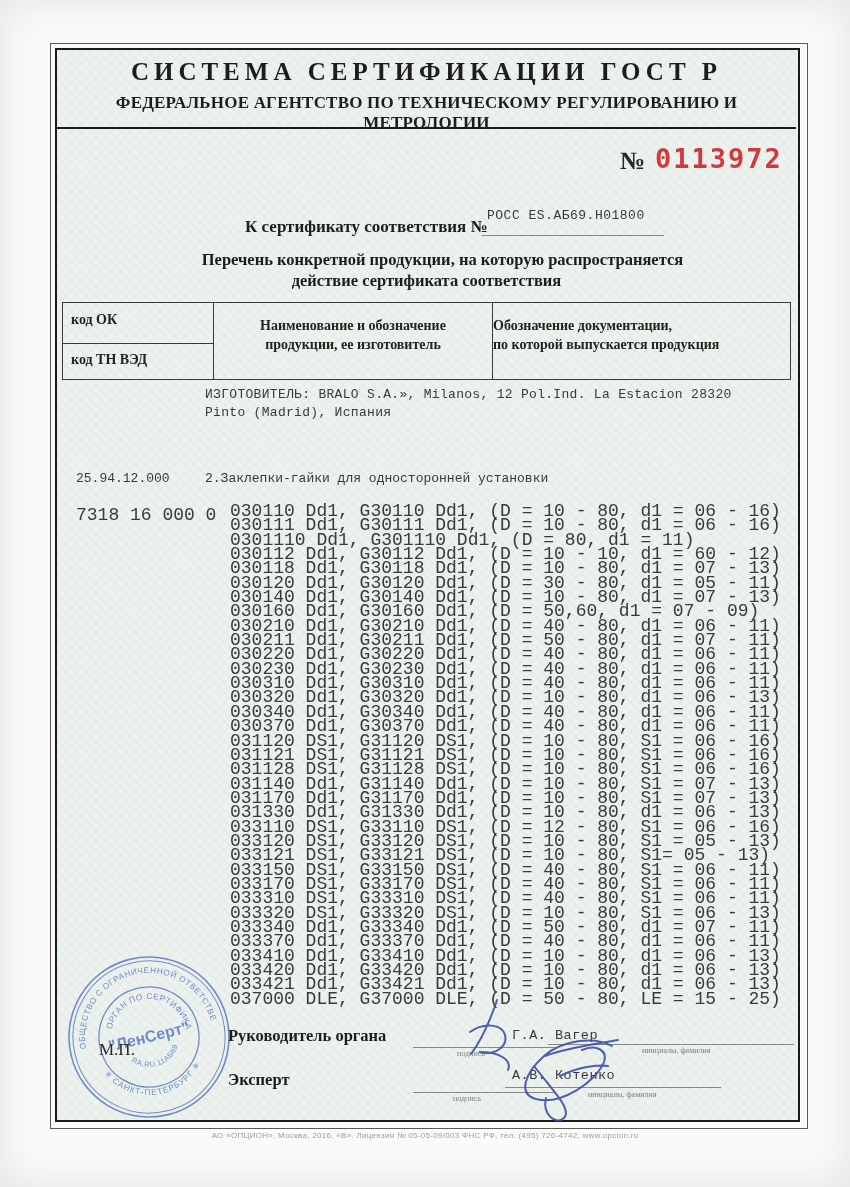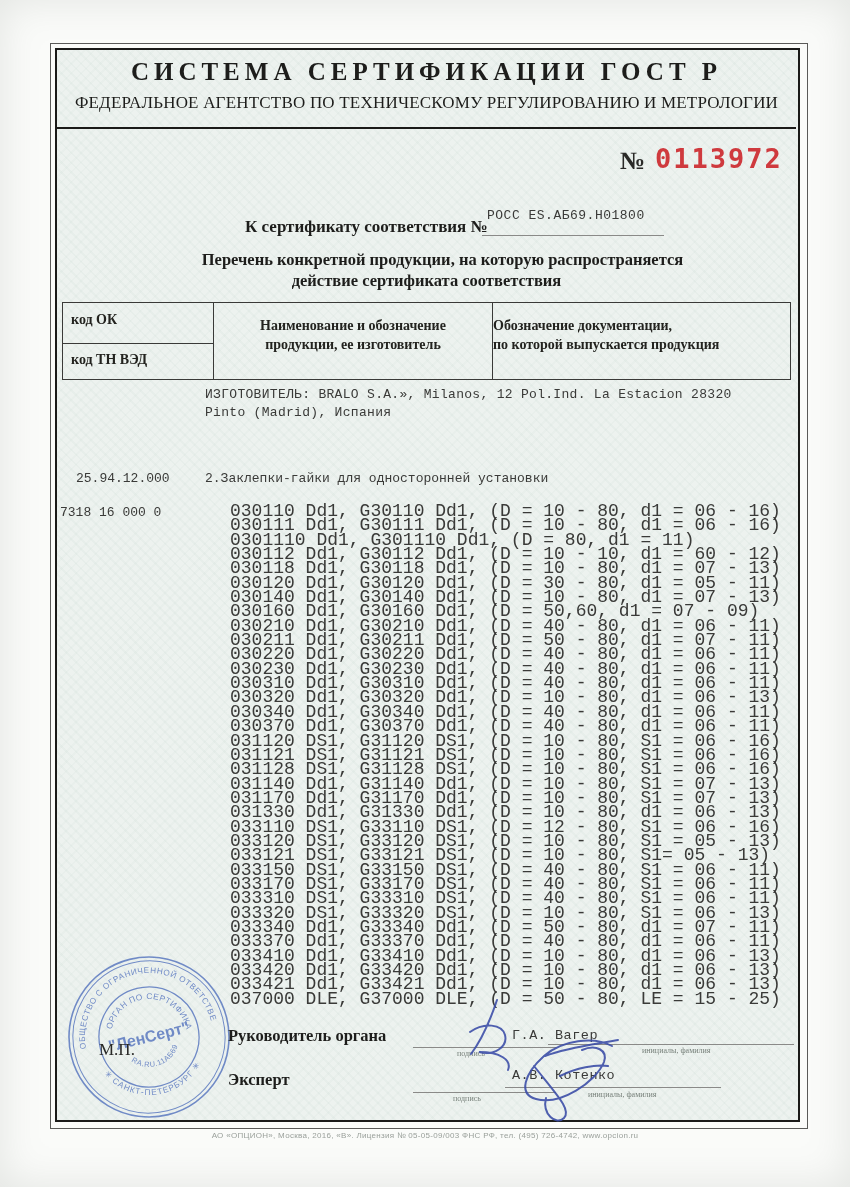--- a/index.html
+++ b/index.html
@@ -8,21 +8,21 @@
         box-shadow:inset 0 0 40px rgba(120,130,120,.18);}
   .frame-outer{position:absolute;left:50px;top:43px;width:756px;height:1084px;
         border:1px solid #5a5a58;}
   .frame-inner{position:absolute;left:55px;top:48px;width:741px;height:1070px;
         border:2px solid #1a1a18;background-color:#edf2ef;
         background-image:repeating-linear-gradient(45deg, rgba(150,185,170,.07) 0 2px, transparent 2px 7px),
                          repeating-linear-gradient(-45deg, rgba(150,185,170,.05) 0 2px, transparent 2px 7px);}
   .abs{position:absolute;}
   .ctr{left:57px;width:739px;text-align:center;}
   .h1{top:58px;font-size:25px;font-weight:bold;letter-spacing:5px;color:#1d1d1b;}
-  .h2{top:93px;font-size:17px;font-weight:normal;letter-spacing:0.2px;color:#1d1d1b;text-align:center;}
+  .h2{top:93px;font-size:17px;font-weight:bold;letter-spacing:0.2px;color:#1d1d1b;text-align:center;}
   .hsep{left:57px;top:127px;width:739px;border-top:2px solid #1a1a18;}
   .no-sign{left:620px;top:147px;font-size:25px;font-weight:bold;color:#2a2a28;}
   .no-num{left:655px;top:143px;font-family:"DejaVu Sans Mono", monospace;font-weight:bold;
         font-size:27px;letter-spacing:2px;}
   .title{top:171px;font-size:29px;font-weight:bold;letter-spacing:2px;color:#1d1d1b;}
   .cert-label{left:245px;top:217px;font-size:17px;font-weight:bold;color:#1d1d1b;}
   .cert-num{left:487px;top:208px;font-family:"Liberation Mono", monospace;font-size:13px;
         letter-spacing:0.5px;color:#3c3c3a;}
   .cert-line{left:482px;top:235px;width:182px;border-top:1px solid #8a8a88;}
   .sub1{top:250px;font-size:16.5px;font-weight:bold;color:#1d1d1b;margin-left:16px;}
@@ -35,21 +35,21 @@
   .ok{left:71px;top:312px;}
   .tnv{left:71px;top:352px;}
   .c2{left:214px;width:278px;text-align:center;}
   .c3{left:493px;width:296px;text-align:left;}
   .r1{top:318px;} .r2{top:337px;}
   .mono{font-family:"Liberation Mono", monospace;color:#3a3a38;}
   .man1{left:205px;top:387px;font-size:13px;letter-spacing:0.3px;}
   .man2{left:205px;top:405px;font-size:13px;letter-spacing:0.3px;}
   .okcode{left:76px;top:471px;font-size:13px;}
   .gname{left:205px;top:471px;font-size:13px;}
-  .tncode{left:60px;top:505px;font-size:13px;}
+  .tncode{left:76px;top:505px;font-size:18px;}
   .plist{left:205px;top:504px;font-size:18px;line-height:14.35px;margin-left:25px;}
   .pline{white-space:pre;}
   .stamp{left:64px;top:952px;width:170px;height:170px;transform:rotate(-14deg);opacity:.85;}
   .mp{left:99px;top:1040px;font-size:17px;color:#2a2a28;}
   .role{font-size:16.5px;font-weight:bold;color:#1d1d1b;}
   .role1{left:228px;top:1026px;} .role2{left:228px;top:1070px;}
   .sline{border-top:1px solid #8a8a88;}
   .sl1{left:413px;top:1047px;width:143px;}
   .sl2{left:413px;top:1092px;width:143px;}
   .nl1{left:548px;top:1044px;width:246px;}

